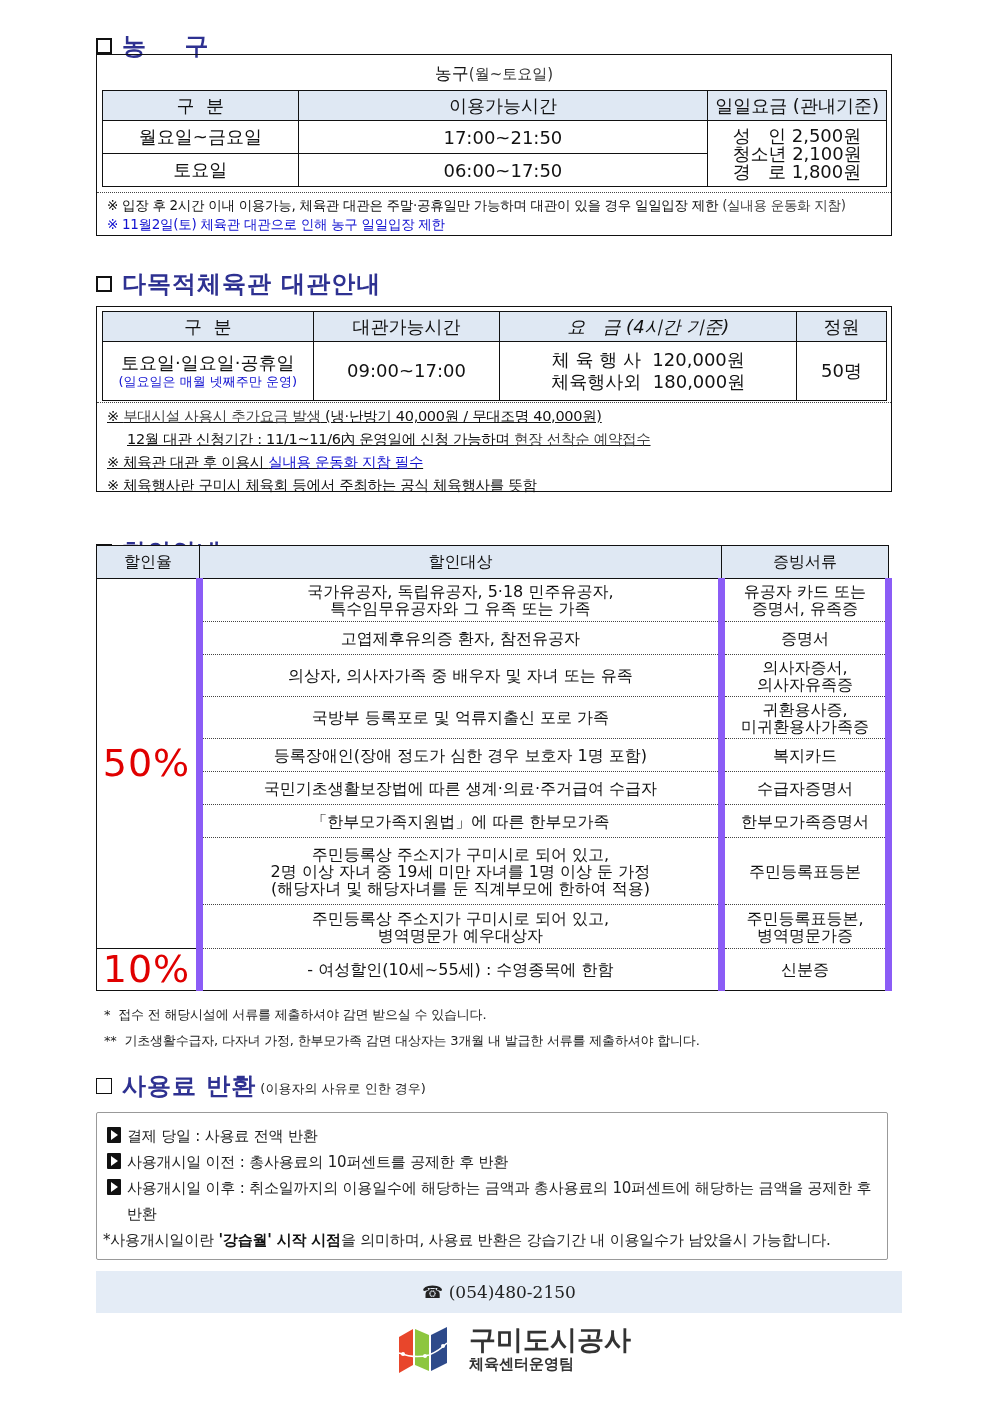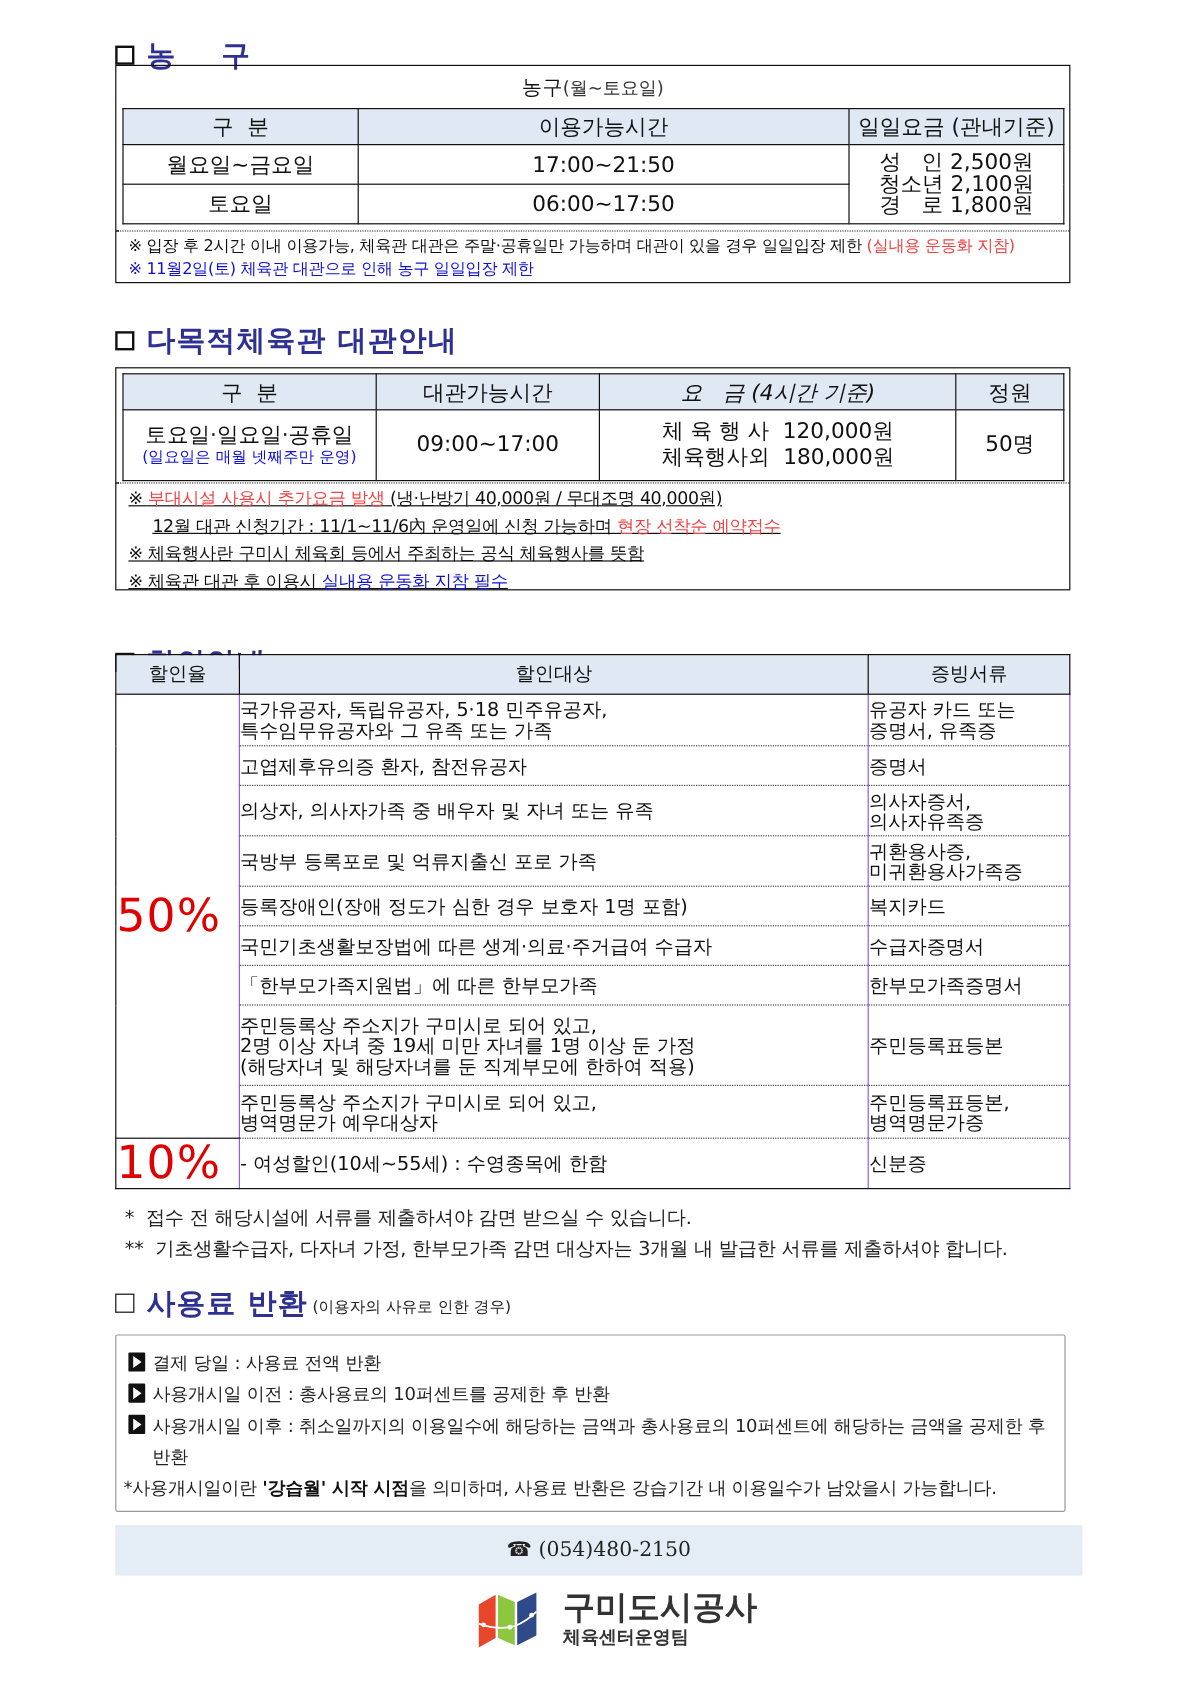--- a/index.html
+++ b/index.html
@@ -15,41 +15,41 @@
   #bb-frame { position: absolute; left: 96px; top: 54px; width: 796px; height: 182px; border: 1px solid #111; }
   #bb-caption { position: absolute; left: 0; top: 0; width: 100%; height: 36px; text-align: center; line-height: 36px; font-size: 17px; }
   #bb-caption .paren { font-size: 15px; color: #333; }
   table { border-collapse: collapse; }
   #bb-table { position: absolute; left: 5px; top: 35px; width: 785px; }
   #bb-table td, #bb-table th { border: 1px solid #111; text-align: center; font-size: 18px; font-weight: normal; }
   #bb-table th { background: #dfe8f3; height: 30px; }
   #bb-table td { height: 33px; }
   #bb-fee { font-size: 15px; line-height: 18px; }
   #bb-notes { position: absolute; left: 0; top: 137px; width: 100%; border-top: 1px dotted #444; padding: 3px 10px; font-size: 13.5px; line-height: 19px; letter-spacing: -0.3px; }
-  .red { color: #ef4444; }
+  .red { color: #404040; }
   .blue { color: #1010d0; }
 
   
   #hall-frame { position: absolute; left: 96px; top: 306px; width: 796px; height: 186px; border: 1px solid #111; }
   #hall-table { position: absolute; left: 5px; top: 4px; width: 785px; }
   #hall-table td, #hall-table th { border: 1px solid #111; text-align: center; font-weight: normal; font-size: 18px; }
   #hall-table th { background: #dfe8f3; height: 30px; }
   #hall-table td { height: 59px; line-height: 22px; }
   .small-blue { color: #1010d0; font-size: 13px; display: block; line-height: 16px; }
   #hall-notes { position: absolute; left: 0; top: 95px; width: 100%; border-top: 1px dotted #444; padding: 2px 10px; font-size: 14.5px; line-height: 23px; letter-spacing: -0.3px; text-decoration: underline; }
   .indent { padding-left: 20px; }
 
   
   #disc-table { position: absolute; left: 96px; top: 545px; width: 796px; border: 1px solid #111; }
   #disc-table th { background: #dfe8f3; height: 33px; border: 1px solid #111; font-weight: normal; font-size: 16px; }
-  #disc-table td { border-left: 1px solid #111; border-right: 1px solid #8b5cf6; border-bottom: 1px dotted #444; font-size: 16px; line-height: 17px; }
+  #disc-table td { border-left: 1px solid #111; border-right: 7px solid #8b5cf6; border-bottom: 1px dotted #444; text-align: center; font-size: 16px; line-height: 17px; }
   #disc-table td.rate { border-bottom: 1px solid #111; color: #e00000; font-size: 38px; letter-spacing: 1px; }
   #disc-table tr.last td { border-bottom: 1px solid #111; }
 
-  #disc-footnotes { position: absolute; left: 104px; top: 1002px; font-size: 16px; line-height: 26px; color: #222; letter-spacing: -0.2px; }
+  #disc-footnotes { position: absolute; left: 104px; top: 1002px; font-size: 13px; line-height: 26px; color: #222; letter-spacing: -0.2px; }
 
   
   #refund-box { position: absolute; left: 96px; top: 1112px; width: 792px; height: 148px; border: 1px solid #999; border-radius: 2px; padding: 10px 10px; font-size: 15px; color: #222; line-height: 26px; letter-spacing: -0.2px; }
   .arrow-icon { display: inline-block; width: 14px; height: 16px; background: #111; margin-right: 6px; vertical-align: -2px; position: relative; border-radius: 1px; }
   .arrow-icon::after { content: ""; position: absolute; left: 4px; top: 3px; border-left: 7px solid #fff; border-top: 5px solid transparent; border-bottom: 5px solid transparent; }
   .refund-item { display: flex; }
   .refund-item .txt { flex: 1; }
   .bold { font-weight: bold; color: #111; }
 
   
@@ -133,22 +133,22 @@
         <div style="white-space:pre;">체 육 행 사  120,000원</div>
         <div style="white-space:pre;">체육행사외  180,000원</div>
       </td>
       <td>50명</td>
     </tr>
   </tbody>
     </table>
   <div id="hall-notes">
     <div><span>※ </span><span class="red">부대시설 사용시 추가요금 발생</span><span> (냉·난방기 40,000원 / 무대조명 40,000원)</span></div>
     <div class="indent"><span>12월 대관 신청기간 : 11/1~11/6內 운영일에 신청 가능하며 </span><span class="red">현장 선착순 예약접수</span></div>
+    <div><span>※  체육관 대관 후 이용시 </span><span class="blue">실내용 운동화 지참 필수</span></div>
     <div>※  체육행사란 구미시 체육회 등에서 주최하는 공식 체육행사를 뜻함</div>
-    <div><span>※  체육관 대관 후 이용시 </span><span class="blue">실내용 운동화 지참 필수</span></div>
   </div>
 </div>
 
 <div class="section-title" style="top:536px;">
   <span class="box"></span>
   <span class="title">할인안내</span>
   <span class="sub">(중복할인 불가)</span>
 </div>
 
 <table id="disc-table">

